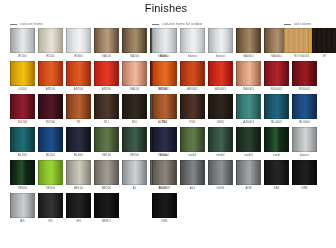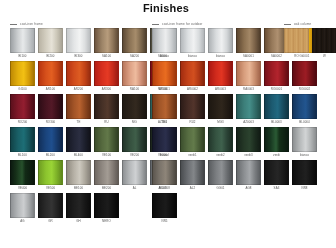--- a/index.html
+++ b/index.html
@@ -6,21 +6,21 @@
   body{
     width:336px;height:248px;
     background:#ffffff;
     font-family:"Liberation Sans","DejaVu Sans",sans-serif;
     overflow:hidden;
     position:relative;
   }
   #page-title{
     position:absolute;left:0;top:2px;width:332px;
     text-align:center;
-    font-size:11px;font-weight:bold;color:#111;
+    font-size:11px;font-weight:normal;color:#111;
     letter-spacing:.2px;
   }
   .group-headers{position:absolute;left:0;top:20px;width:336px;height:9px;}
   .ghdr{position:absolute;display:flex;align-items:center;gap:3px;height:9px;}
   .ghdr .dash{display:block;width:7px;height:1px;background:#777;}
   .ghdr .glabel{
     font-size:3.1px;color:#666;white-space:nowrap;letter-spacing:.15px;
     transform:scale(1);line-height:1;
   }
   #grid{position:absolute;left:0;top:28px;width:336px;}

